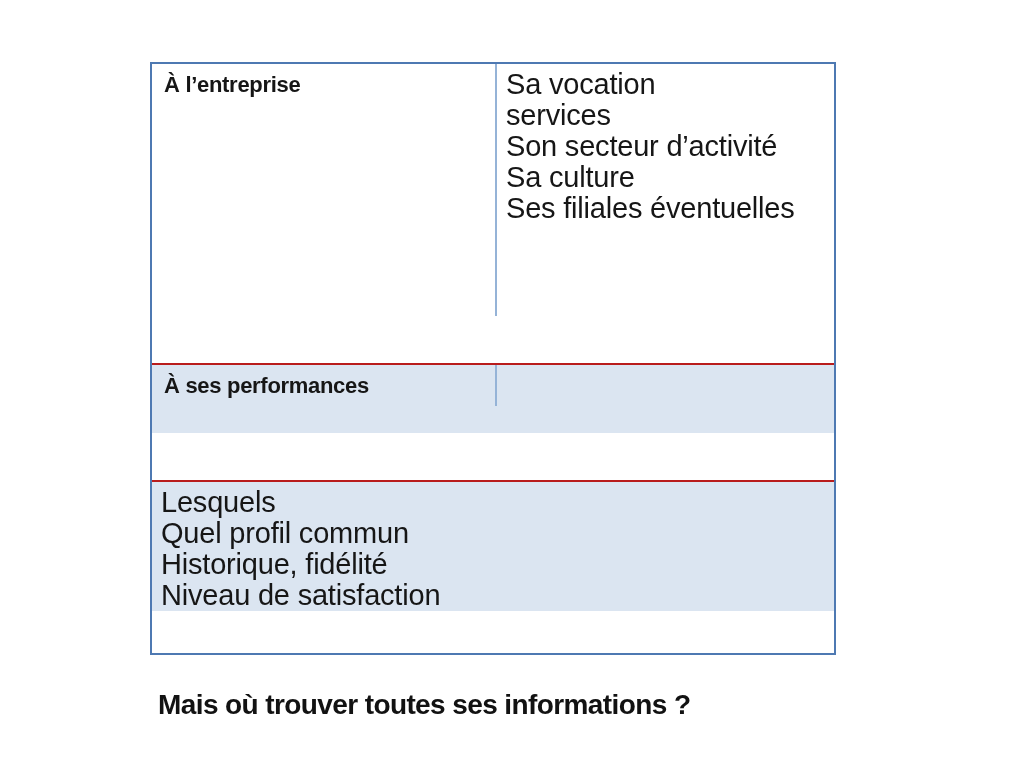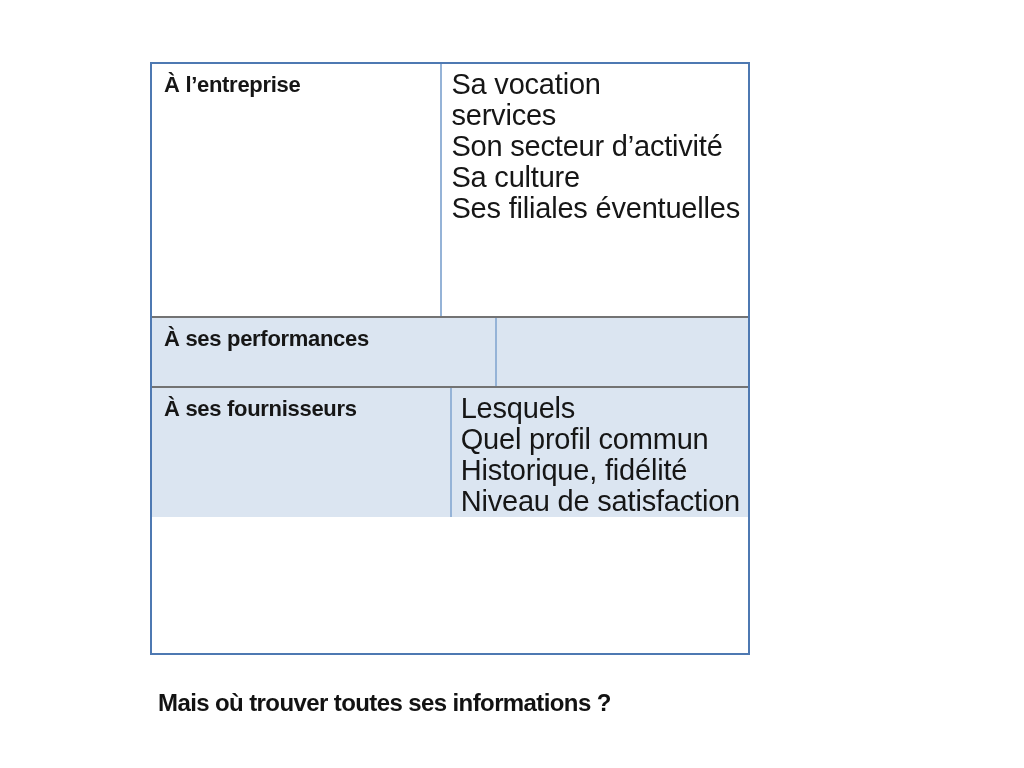--- a/index.html
+++ b/index.html
@@ -10,32 +10,33 @@
     overflow: hidden;
   }
   .slide {
     position: relative;
     width: 1024px; height: 768px;
     background: #ffffff;
   }
   .info-table {
     position: absolute;
     left: 150px; top: 62px;
-    width: 600px; height: 593px;
+    width: 686px; height: 593px;
     border: 2px solid #4e79b2;
     display: flex;
     flex-direction: column;
     background: #ffffff;
+    gap: 47px;
   }
   .trow {
     display: flex;
     flex-direction: row;
     width: 100%;
   }
-  .trow + .trow { border-top: 2px solid #737373; }
+  .trow + .trow { border-top: 2px solid #b91c1c; flex-direction: column; }
   .trow.banded { background: #dbe5f1; }
   .trow-1 { height: 252px; }
   .trow-2 { height: 70px; }
   .trow-3 { height: 136px; }
   .trow-4 { height: 131px; }
   .label-cell {
     width: 345px;
     border-right: 2px solid #95b3d7;
     padding: 5px 10px 5px 12px;
     color: #161616;
@@ -53,21 +54,21 @@
   }
   .cell-line {
     font-size: 29px;
     line-height: 31px;
     letter-spacing: -0.2px;
     white-space: nowrap;
   }
   .caption {
     position: absolute;
     left: 158px; top: 689px;
-    font-size: 24px;
+    font-size: 28px;
     font-weight: bold;
     letter-spacing: -0.6px;
     color: #121212;
     white-space: nowrap;
   }
 </style>
 </head>
 <body>
 
 <div class="slide">
@@ -88,23 +89,20 @@
     </div>
 
     <div class="trow trow-2 banded">
       <div class="label-cell">
         <div class="row-label">À ses performances</div>
       </div>
     </div>
 
 
     <div class="trow trow-4 banded">
-      <div class="label-cell">
-        <div class="row-label">À ses fournisseurs</div>
-      </div>
       <div class="content-cell">
           <div class="cell-line">Lesquels</div>
           <div class="cell-line">Quel profil commun</div>
           <div class="cell-line">Historique, fidélité</div>
           <div class="cell-line">Niveau de satisfaction</div>
         </div>
     </div>
 
   </div>
 

